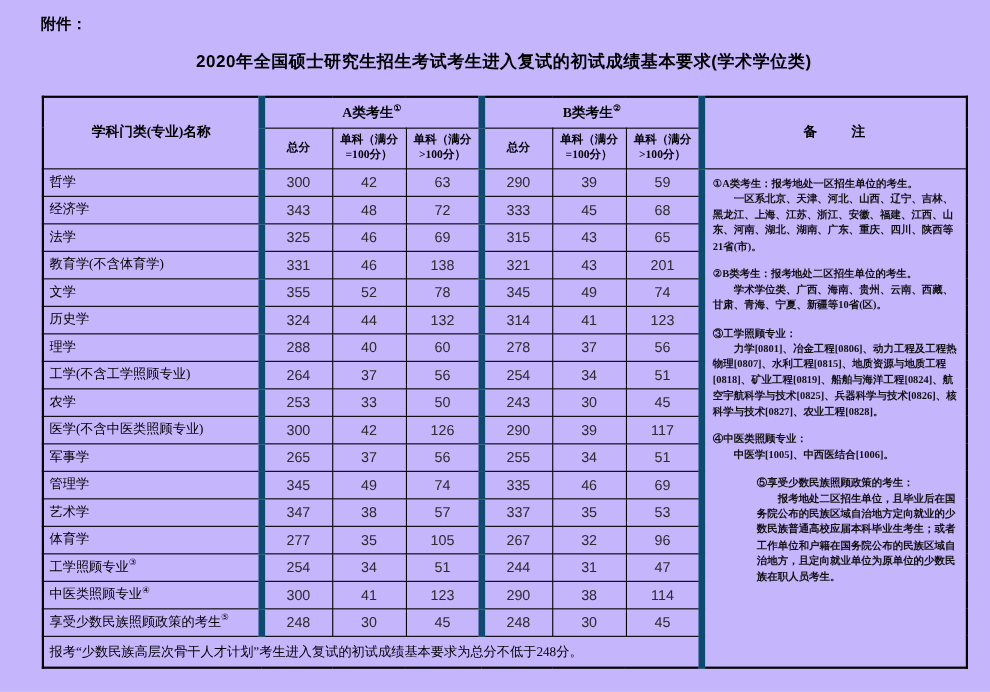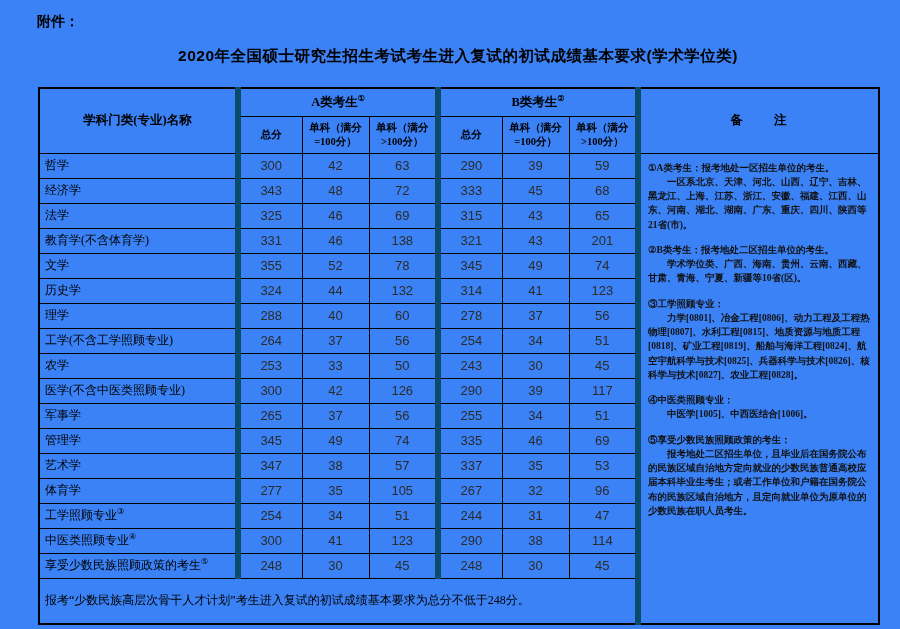--- a/index.html
+++ b/index.html
@@ -1,38 +1,38 @@
 <!DOCTYPE html>
 <html><head>
 <meta charset="utf-8">
 <style>
   html,body{margin:0;padding:0;background:#fff;}
   body{width:900px;height:629px;position:relative;font-family:"Liberation Sans",sans-serif;color:#000;overflow:hidden;}
-  .page{position:absolute;inset:0;background:#3b82f6;}
+  .page{position:absolute;inset:0;background:#c4b5fd;}
   .attachment{position:absolute;left:37px;top:13px;font-size:14px;font-weight:bold;font-family:"Liberation Serif",serif;}
   .title{position:absolute;left:38px;top:46px;width:840px;text-align:center;font-size:15.5px;font-weight:bold;font-family:"Liberation Sans",sans-serif;letter-spacing:.5px;}
   table.score{position:absolute;left:38px;top:87px;width:840px;border-collapse:collapse;table-layout:fixed;border:2.5px solid #000;}
   th,td{border:1px solid #000;padding:0;margin:0;}
   .col-sep{border-left:6px solid #0c4a6e;}
   thead th{font-family:"Liberation Serif",serif;font-weight:bold;text-align:center;vertical-align:middle;}
   thead tr.h1{height:28px;}
   thead tr.h2{height:37px;}
   .subject-hdr{font-size:12.5px;margin-left:13px;}
   .group-hdr{font-size:12.5px;}
   .group-hdr sup{font-size:8px;}
   .sub-hdr{font-size:10.5px;line-height:1.3;padding:1px 2px;}
   .remarks-hdr{font-size:12.5px;letter-spacing:2px;}
   tbody tr{height:25px;}
-  tbody tr.footer-row{height:46px;}
+  tbody tr.footer-row{height:29px;}
   td.subject{font-family:"Liberation Serif",serif;font-size:12px;text-align:left;padding-left:5px;vertical-align:middle;white-space:nowrap;}
   td.subject sup{font-size:8px;}
   td.num{text-align:center;vertical-align:middle;font-size:13px;color:#2b2b2b;font-family:"Liberation Sans",sans-serif;}
   td.remarks{vertical-align:top;text-align:left;padding:7px 8px 4px 7px;font-family:"Liberation Serif",serif;font-size:9.5px;font-weight:bold;line-height:1.5;color:#111;border-radius:17px;}
   .note{margin-bottom:11px;}
-  .note:last-child{margin-bottom:0;}
+  .note:last-child{margin-bottom:0;margin-left:40px;}
   .note-body{text-indent:2em;}
   td.footer-note{font-family:"Liberation Serif",serif;font-size:12px;text-align:left;padding-left:5px;vertical-align:middle;}
 </style>
 </head>
 <body>
 
 <div class="page">
   <div class="attachment">附件：</div>
   <div class="title">2020年全国硕士研究生招生考试考生进入复试的初试成绩基本要求(学术学位类)</div>
 

